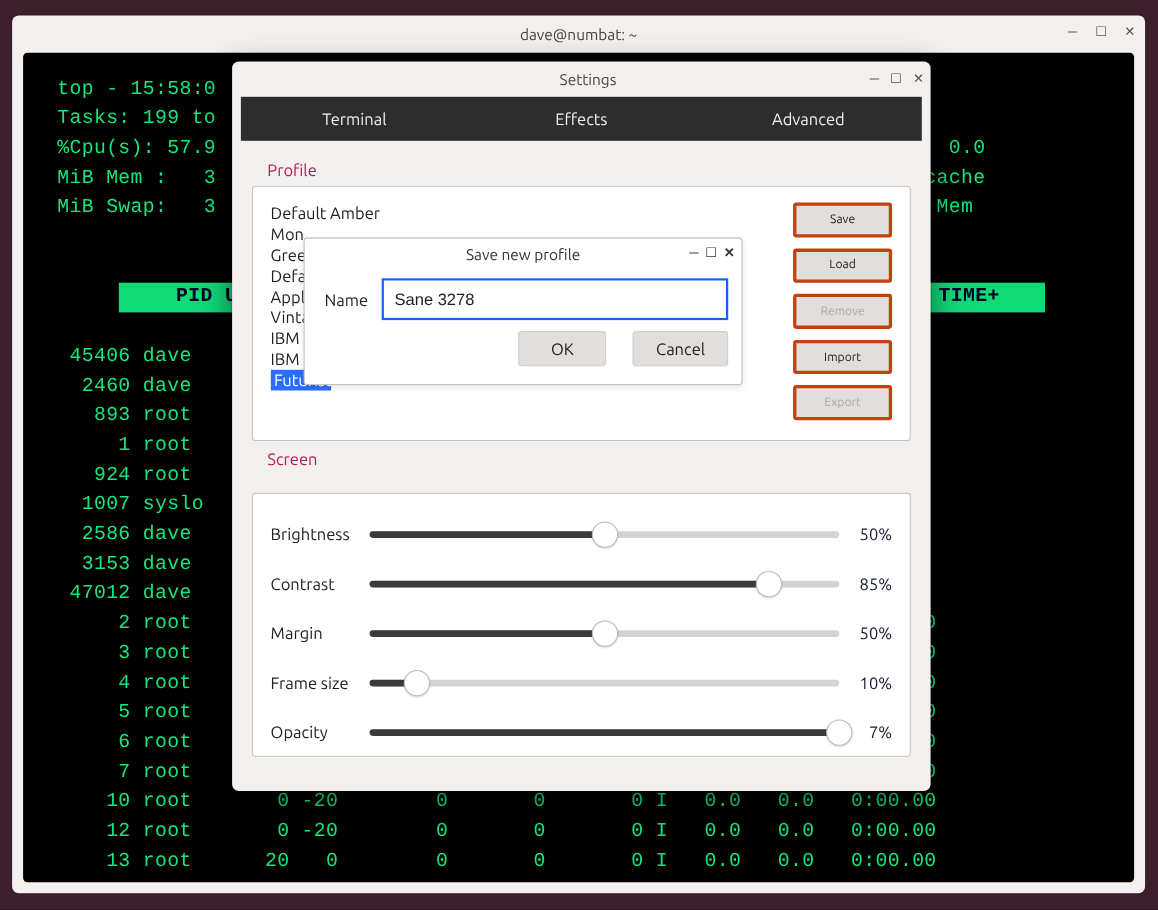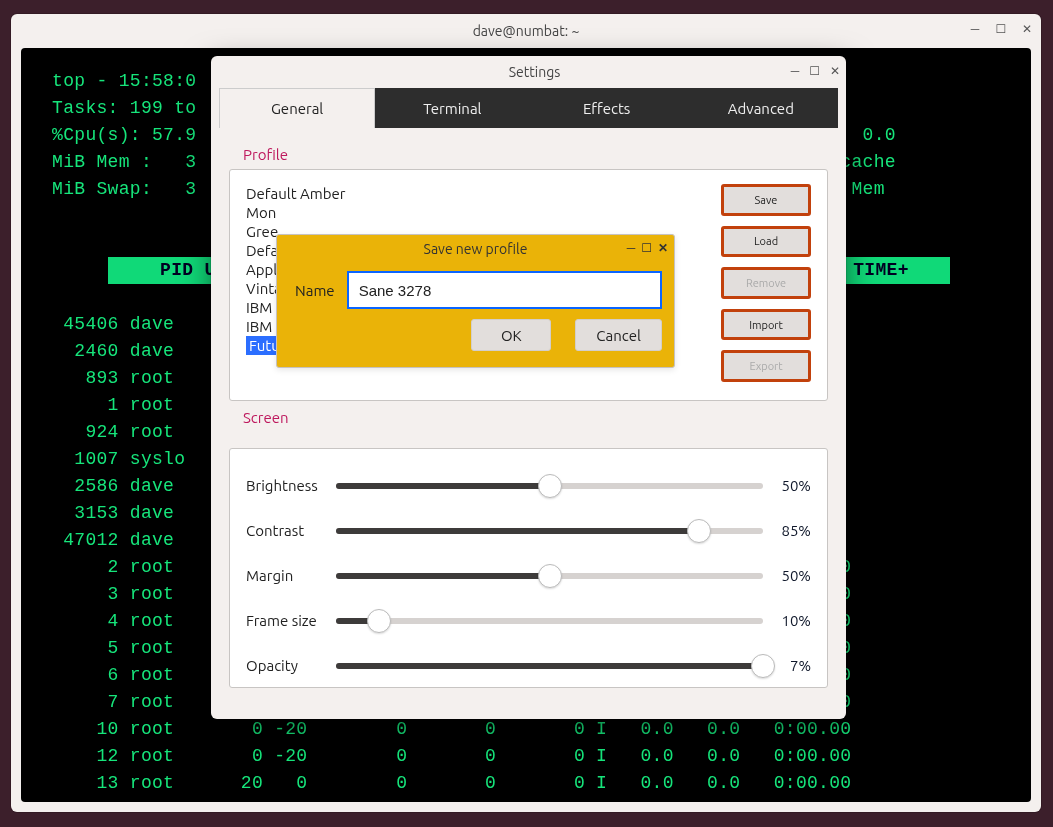--- a/index.html
+++ b/index.html
@@ -40,21 +40,21 @@
 
   .screen-box .sl-row { display:flex; align-items:center; height:45px; }
   .sl-label { width:90px; font-size:15px; color:#222; }
   .sl-track { flex:1; position:relative; height:6px; }
   .sl-track .tr-bg { position:absolute; left:0; right:0; top:0; height:6px; background:#d6d2d0; border-radius:3px; }
   .sl-track .tr-fg { position:absolute; left:0; top:0; height:6px; background:#3d3b3a; border-radius:3px; }
   .sl-handle { position:absolute; top:-9px; width:24px; height:24px; background:#fff; border:1px solid #bbb; border-radius:50%; box-shadow:0 1px 2px rgba(0,0,0,.15); cursor:pointer; }
   .sl-val { width:48px; text-align:right; font-size:15px; color:#0f172a; padding-left:8px; }
 
   
-  .savedlg { position:absolute; left:276px; top:216px; width:399px; height:134px; background:#eab308; border:1px solid #c6c2c0; border-radius:3px; box-shadow:0 2px 6px rgba(0,0,0,.1); z-index:20;margin-top:18px; }
+  .savedlg { position:absolute; left:276px; top:216px; width:399px; height:134px; background:#ffffff; border:1px solid #c6c2c0; border-radius:3px; box-shadow:0 2px 6px rgba(0,0,0,.1); z-index:20; }
   .savedlg-titlebar { height:28px; display:flex; align-items:center; justify-content:center; font-size:14px; color:#333; position:relative; }
   .savedlg-controls { position:absolute; right:6px; top:6px; display:flex; gap:6px; font-size:12px; color:#333; }
   .savedlg-body { padding:8px 12px 0 12px; }
   .savedlg-row1 { display:flex; align-items:center; gap:12px; }
   .savedlg-row1 label { font-size:15px; color:#222; padding-left:6px; }
   .savedlg-row1 input { flex:1; height:38px; border:2px solid #0a65ff; background:#fff; padding:0 10px; font-size:15px; color:#222; outline:none; }
   .savedlg-row2 { display:flex; justify-content:flex-end; gap:24px; padding-top:10px; padding-right:0; }
   .savedlg-row2 .dbtn { height:32px; padding:0 20px; min-width:80px; background:#e2dedc; border:1px solid #d2cecc; border-radius:3px; font-size:15px; color:#222; display:flex; align-items:center; justify-content:center; cursor:pointer; }
 </style>
 </head>
@@ -105,21 +105,20 @@
   <div class="settings-titlebar">
     <span>Settings</span>
     <div class="settings-controls">
       <span>─</span>
       <span>☐</span>
       <span>✕</span>
     </div>
   </div>
 
   <div class="tabs">
-    <div class="tab active">General</div>
     <div class="tab">Terminal</div>
     <div class="tab">Effects</div>
     <div class="tab">Advanced</div>
   </div>
 
   <div class="content">
     <div class="section-label">Profile</div>
     <div class="box profile-box" style="height:232px;">
       <div class="profile-list">
         <div class="item">Default Amber</div>

